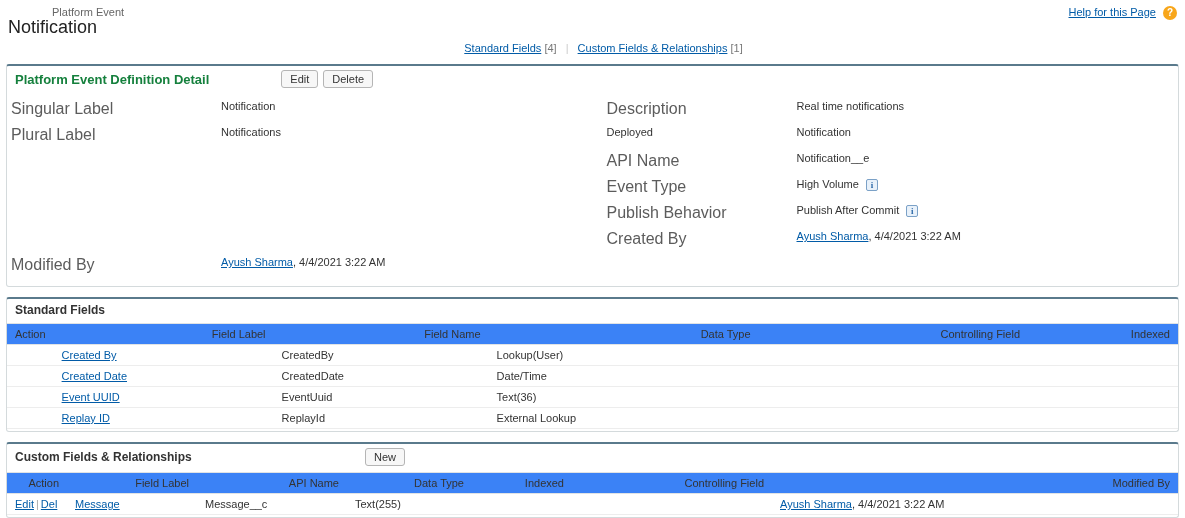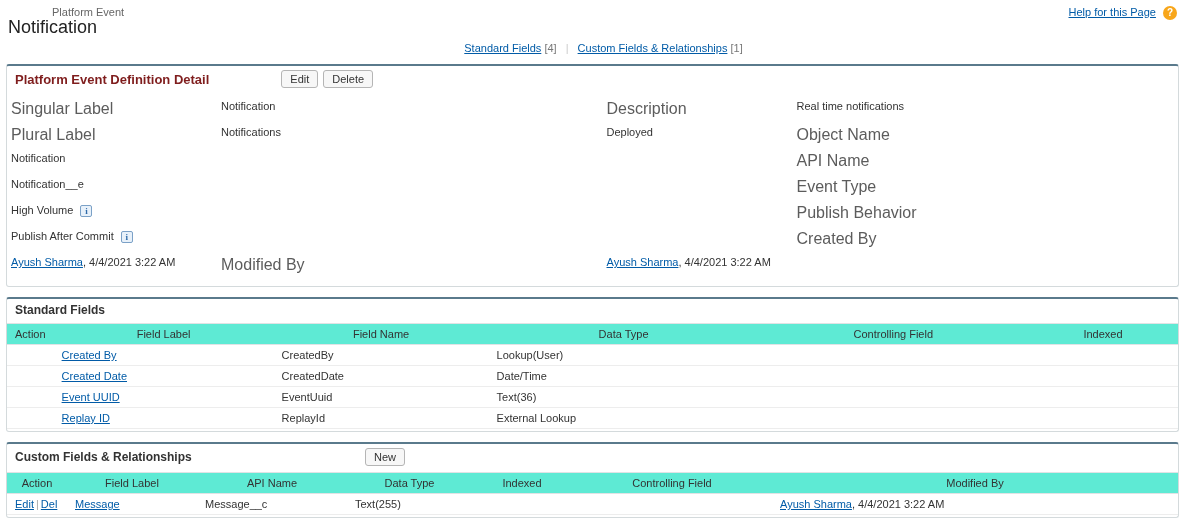--- a/index.html
+++ b/index.html
@@ -17,33 +17,33 @@
   .help-link { position: absolute; right: 8px; top: 6px; font-size: 11px; color: #015BA7; text-decoration: none; }
   .help-link span.txt { text-decoration: underline; }
   .help-icon { display: inline-block; width: 14px; height: 14px; background: #F8A61A; border-radius: 50%; color: #fff; text-align: center; line-height: 14px; font-weight: bold; margin-left: 4px; font-size: 10px; }
   .anchor-links { text-align: center; font-size: 11px; color: #777; padding: 2px 0 10px 0; margin-left: 22px; }
   .anchor-links a { color: #015BA7; text-decoration: underline; }
   .anchor-links .sep { margin: 0 6px; color: #ccc; }
 
   .section-block { border: 1px solid #D4DADC; border-top: 2px solid #5A7A8C; border-radius: 3px; margin: 0 6px 10px 6px; background: #fff; }
   .section-block.sub { border-top: 2px solid #5A7A8C; }
   .section-header { display: flex; align-items: center; padding: 4px 8px; }
-  .section-title { font-weight: bold; color: #7f1d1d; font-size: 13px; flex: 0 0 auto; }
+  .section-title { font-weight: bold; color: #15803d; font-size: 13px; flex: 0 0 auto; }
   .section-buttons { margin-left: 12px; flex: 0 0 auto; text-align: left; }
   .section-buttons .btn-wrap { display:inline-flex; gap:5px; margin-left: 60px; }
   button.sf-btn { font-size: 11px; padding: 2px 8px; background: #f7f7f7; border: 1px solid #b5b5b5; border-radius: 3px; color: #333; cursor: pointer; }
 
   .detail-grid { display: grid; grid-template-columns: 210px 1fr 190px 1fr; padding: 4px 0 8px 0; }
   .detail-grid .lbl { color: #5c5c5c; font-size: 16px; padding: 4px 10px 4px 4px; }
   .detail-grid .val { text-align: left; padding: 4px 10px 4px 4px; color: #333; }
   .detail-grid .val a { color: #015BA7; }
   .info-icon { display: inline-block; width: 12px; height: 12px; border: 1px solid #7BA1C7; border-radius: 2px; background: #E8F1FA; color: #2F6AA8; font-size: 9px; line-height: 11px; text-align: center; margin-left: 4px; font-family: Georgia, serif; font-weight: bold; cursor: pointer; }
 
   table.list-table { width: 100%; border-collapse: collapse; margin: 2px 0 2px 0; }
-  table.list-table th { text-align: center; font-weight: normal; color: #333; background: #5eead4; border-top: 1px solid #E0E3E5; border-bottom: 1px solid #E0E3E5; padding: 4px 8px; font-size: 11px; }
+  table.list-table th { text-align: right; font-weight: normal; color: #333; background: #3b82f6; border-top: 1px solid #E0E3E5; border-bottom: 1px solid #E0E3E5; padding: 4px 8px; font-size: 11px; }
   table.list-table td { padding: 4px 8px; border-bottom: 1px solid #EDEDED; color: #333; }
   table.list-table td a { color: #015BA7; }
   .row-action a { color: #015BA7; font-size: 11px; }
   .row-action .sep { color: #aaa; margin: 0 2px; }
 
   .section-subtitle-small { font-size: 12px; font-weight: bold; color: #333; }
   .sub-header { display:flex; align-items:center; padding: 4px 8px; }
   .sub-header .title-slot { flex: 0 0 350px; }
   .sub-header .btn-slot { flex: 0 0 auto; text-decoration: underline; }
   .sub-header .spacer { flex: 1 1 auto; }
@@ -80,21 +80,20 @@
   <div class="detail-grid">
     <div class="lbl">Singular Label</div>
     <div class="val">Notification</div>
     <div class="lbl">Description</div>
     <div class="val">Real time notifications</div>
 
     <div class="lbl">Plural Label</div>
     <div class="val">Notifications</div>
     <div class="val">Deployed</div>
 
-    <div class="lbl">Object Name</div>
     <div class="val">Notification</div>
     <div class="lbl"></div>
       <div class="val"></div>
 
     <div class="lbl">API Name</div>
     <div class="val">Notification__e</div>
     <div class="lbl"></div>
       <div class="val"></div>
 
     <div class="lbl">Event Type</div>

